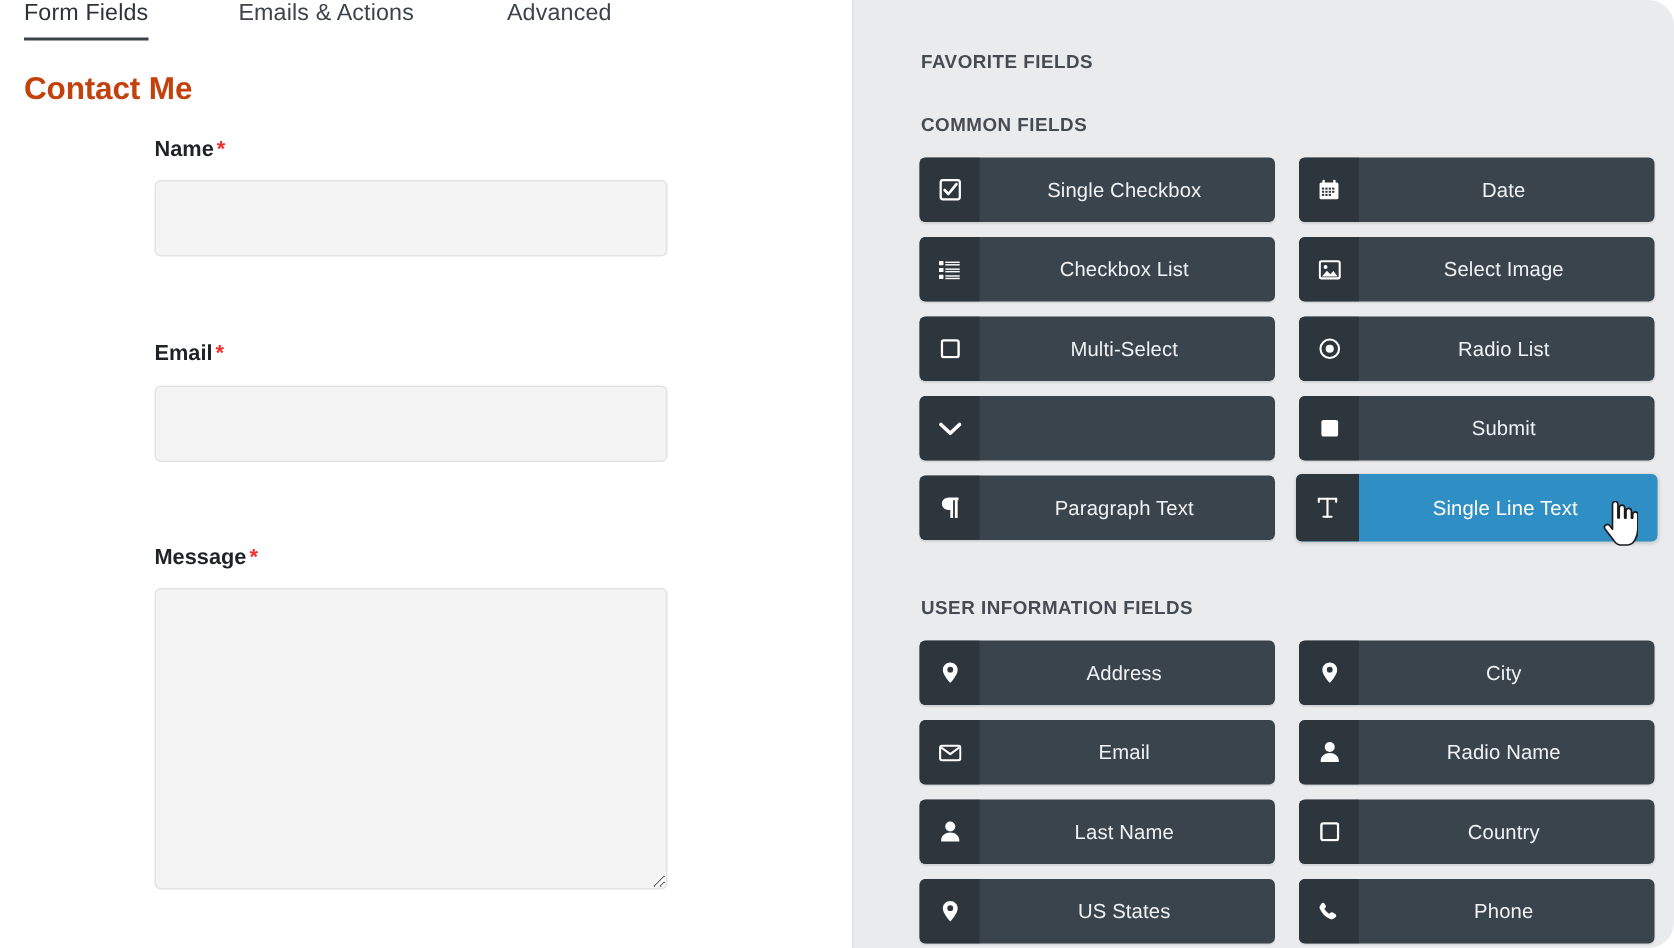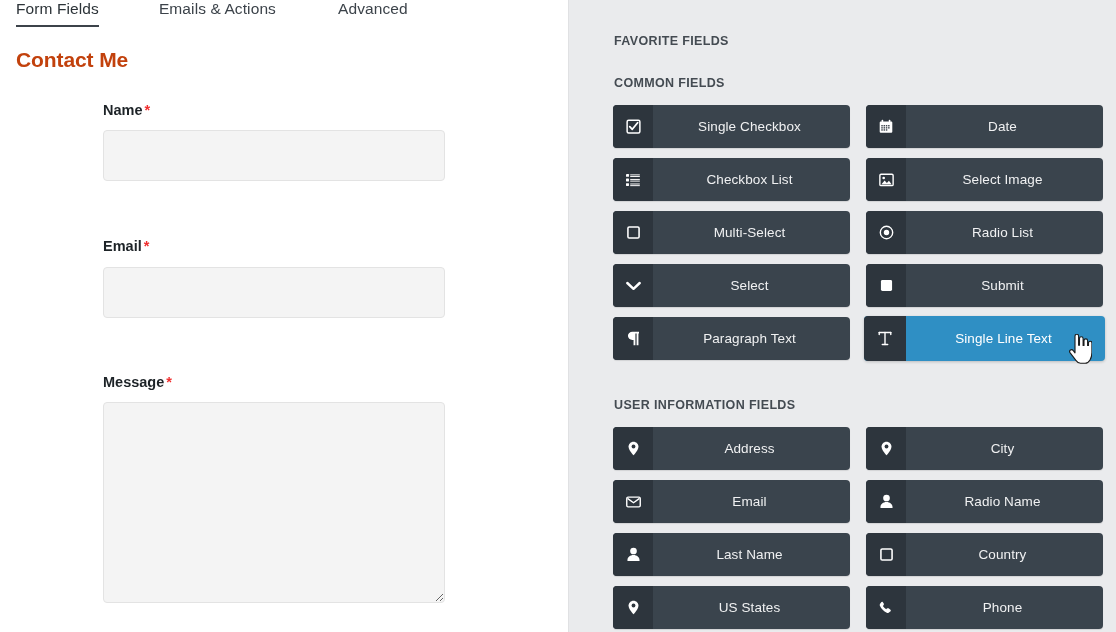--- a/index.html
+++ b/index.html
@@ -12,20 +12,21 @@
     overflow: hidden;
     background: #ffffff;
     font-family: "Liberation Sans", sans-serif;
     -webkit-font-smoothing: antialiased;
   }
   #app {
     position: relative;
     width: 1116px;
     height: 632px;
     overflow: hidden;
+    border-radius: 17px;
   }
 
   
   #form-preview {
     position: absolute;
     left: 0; top: 0;
     width: 568px;
     height: 632px;
     background: #ffffff;
     overflow: hidden;
@@ -69,21 +70,21 @@
     top: 48px;
     font-size: 21px;
     font-weight: bold;
     color: #c2410c;
     letter-spacing: -0.1px;
   }
 
   #fields-wrap {
     position: absolute;
     left: 103px;
-    top: 102px;
+    top: 92px;
     width: 342px;
   }
   .field-block { margin-bottom: 0; }
   .field-label {
     font-size: 14.5px;
     font-weight: bold;
     color: #1d2327;
     margin: 0 0 11px 0;
     line-height: 1.2;
   }
@@ -351,21 +352,20 @@
             </svg>
           </span>
           <span class="btn-label">Radio List</span>
         </div>
         <div class="field-btn">
           <span class="btn-icon">
             <svg width="15" height="10" viewBox="0 0 16 10">
               <path d="M1.4 1.8L8 8 14.6 1.8" fill="none" stroke="currentColor" stroke-width="2.6" stroke-linecap="round" stroke-linejoin="round"></path>
             </svg>
           </span>
-          <span class="btn-label">Select</span>
         </div>
         <div class="field-btn">
           <span class="btn-icon">
             <svg width="13" height="13" viewBox="0 0 14 14">
               <rect x="1" y="1" width="12" height="12" rx="1.6" fill="currentColor"></rect>
             </svg>
           </span>
           <span class="btn-label">Submit</span>
         </div>
         <div class="field-btn">

